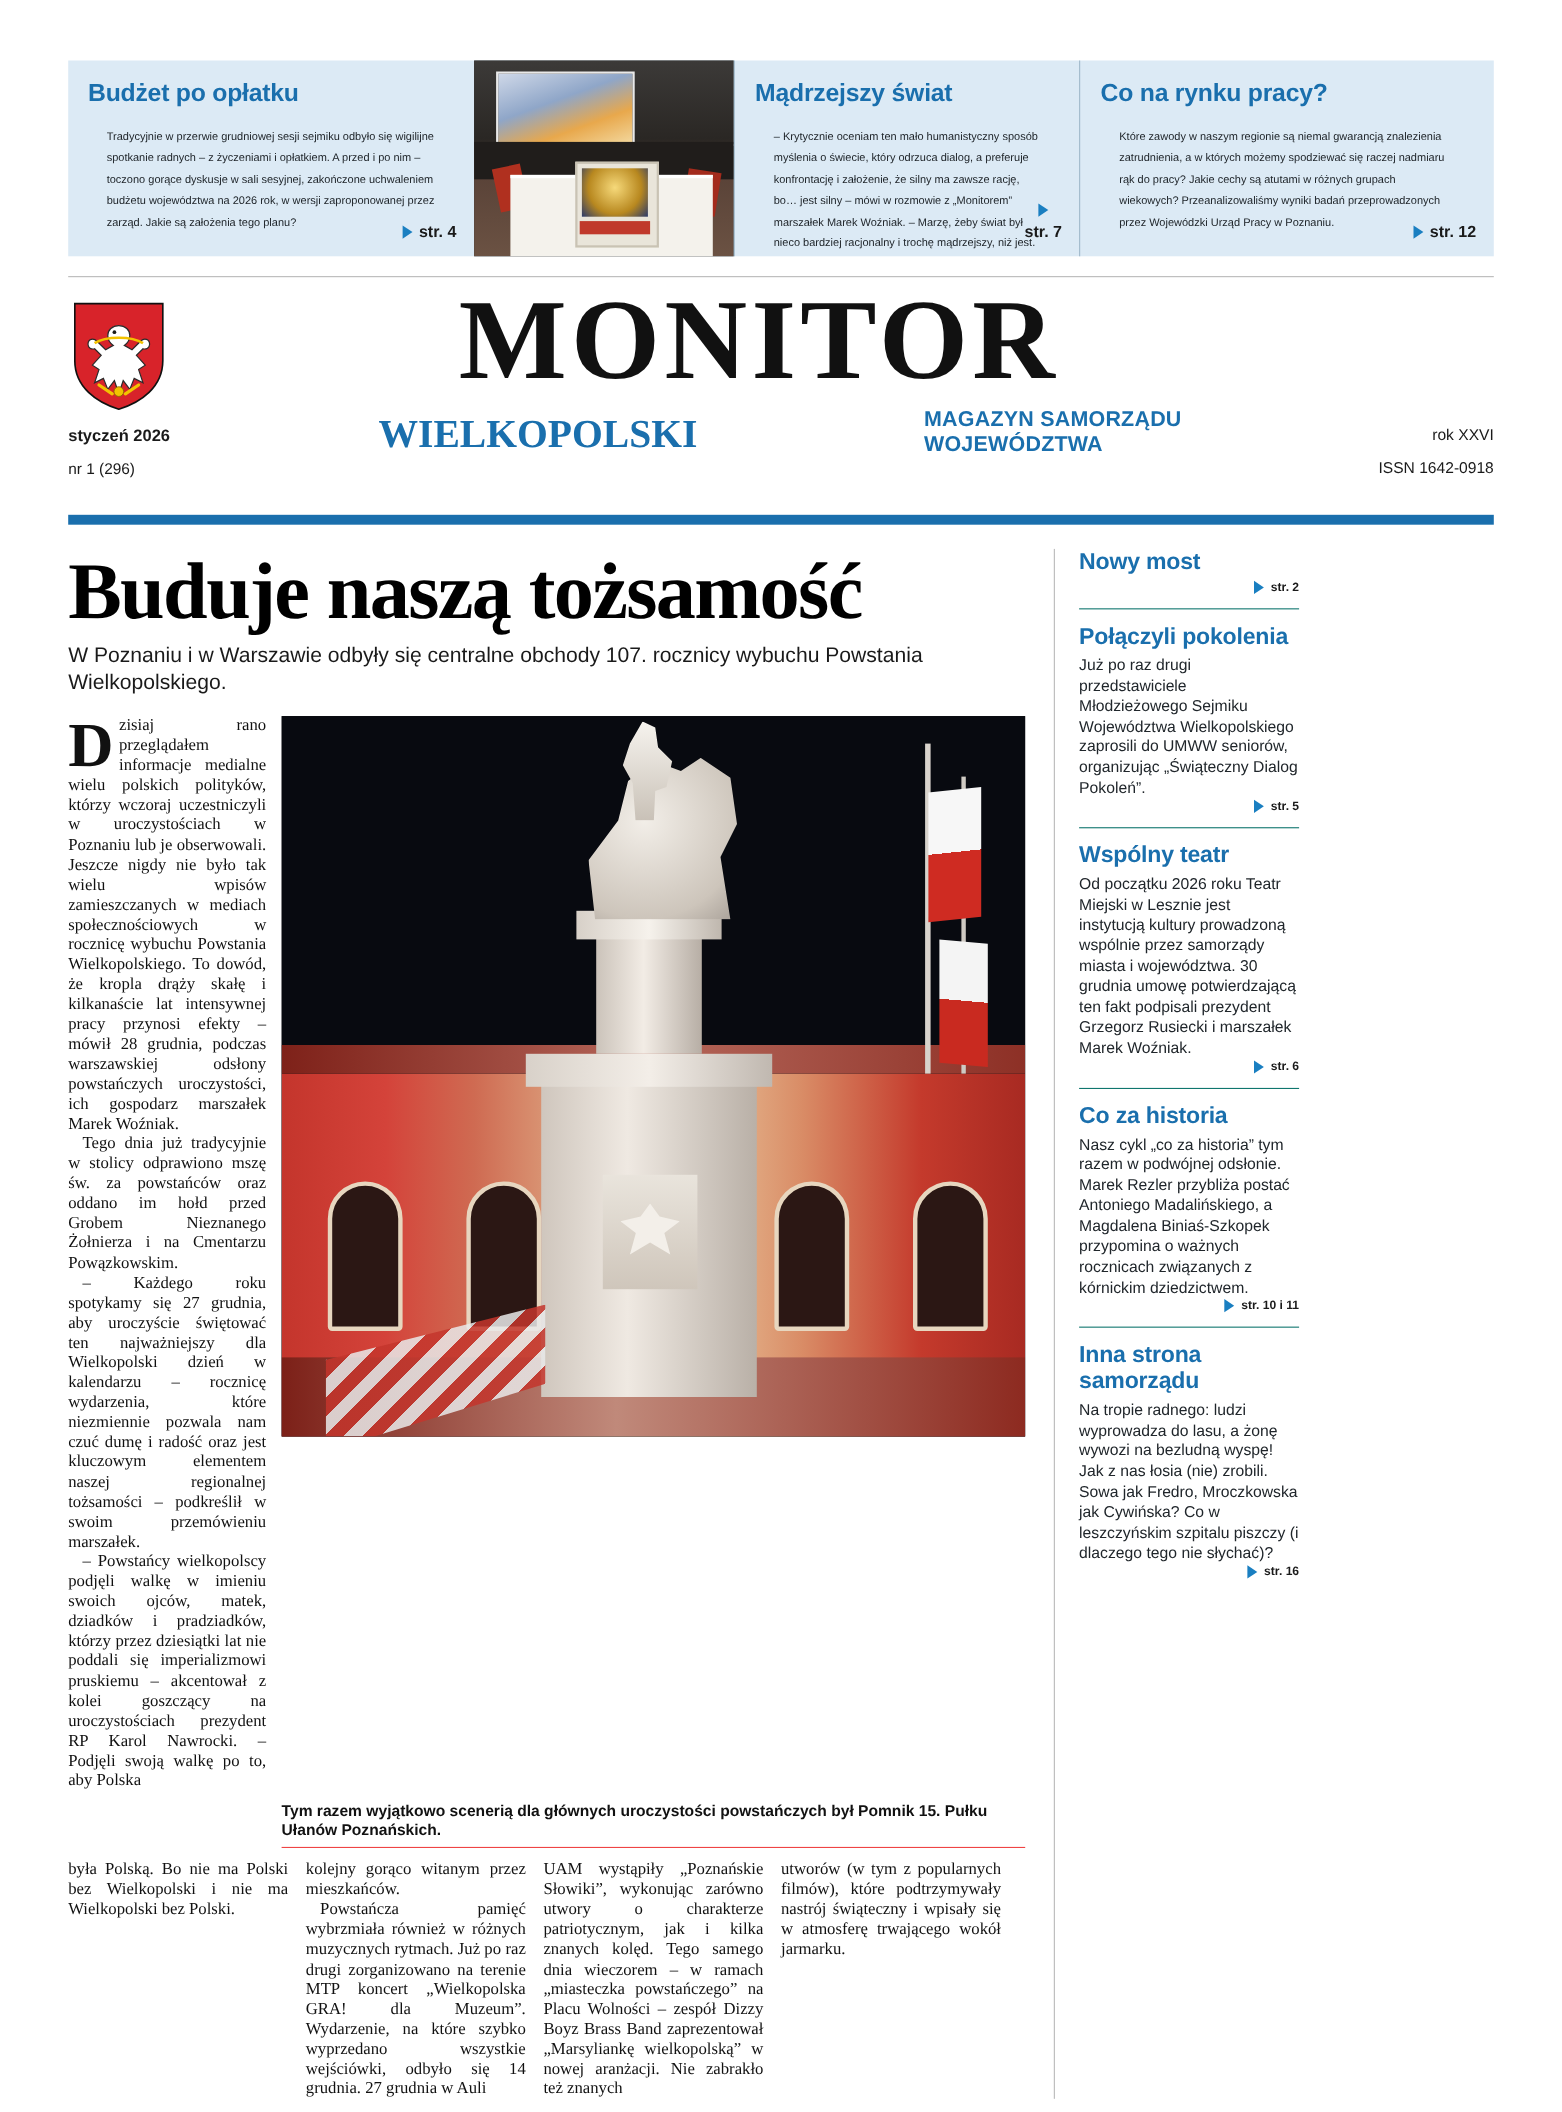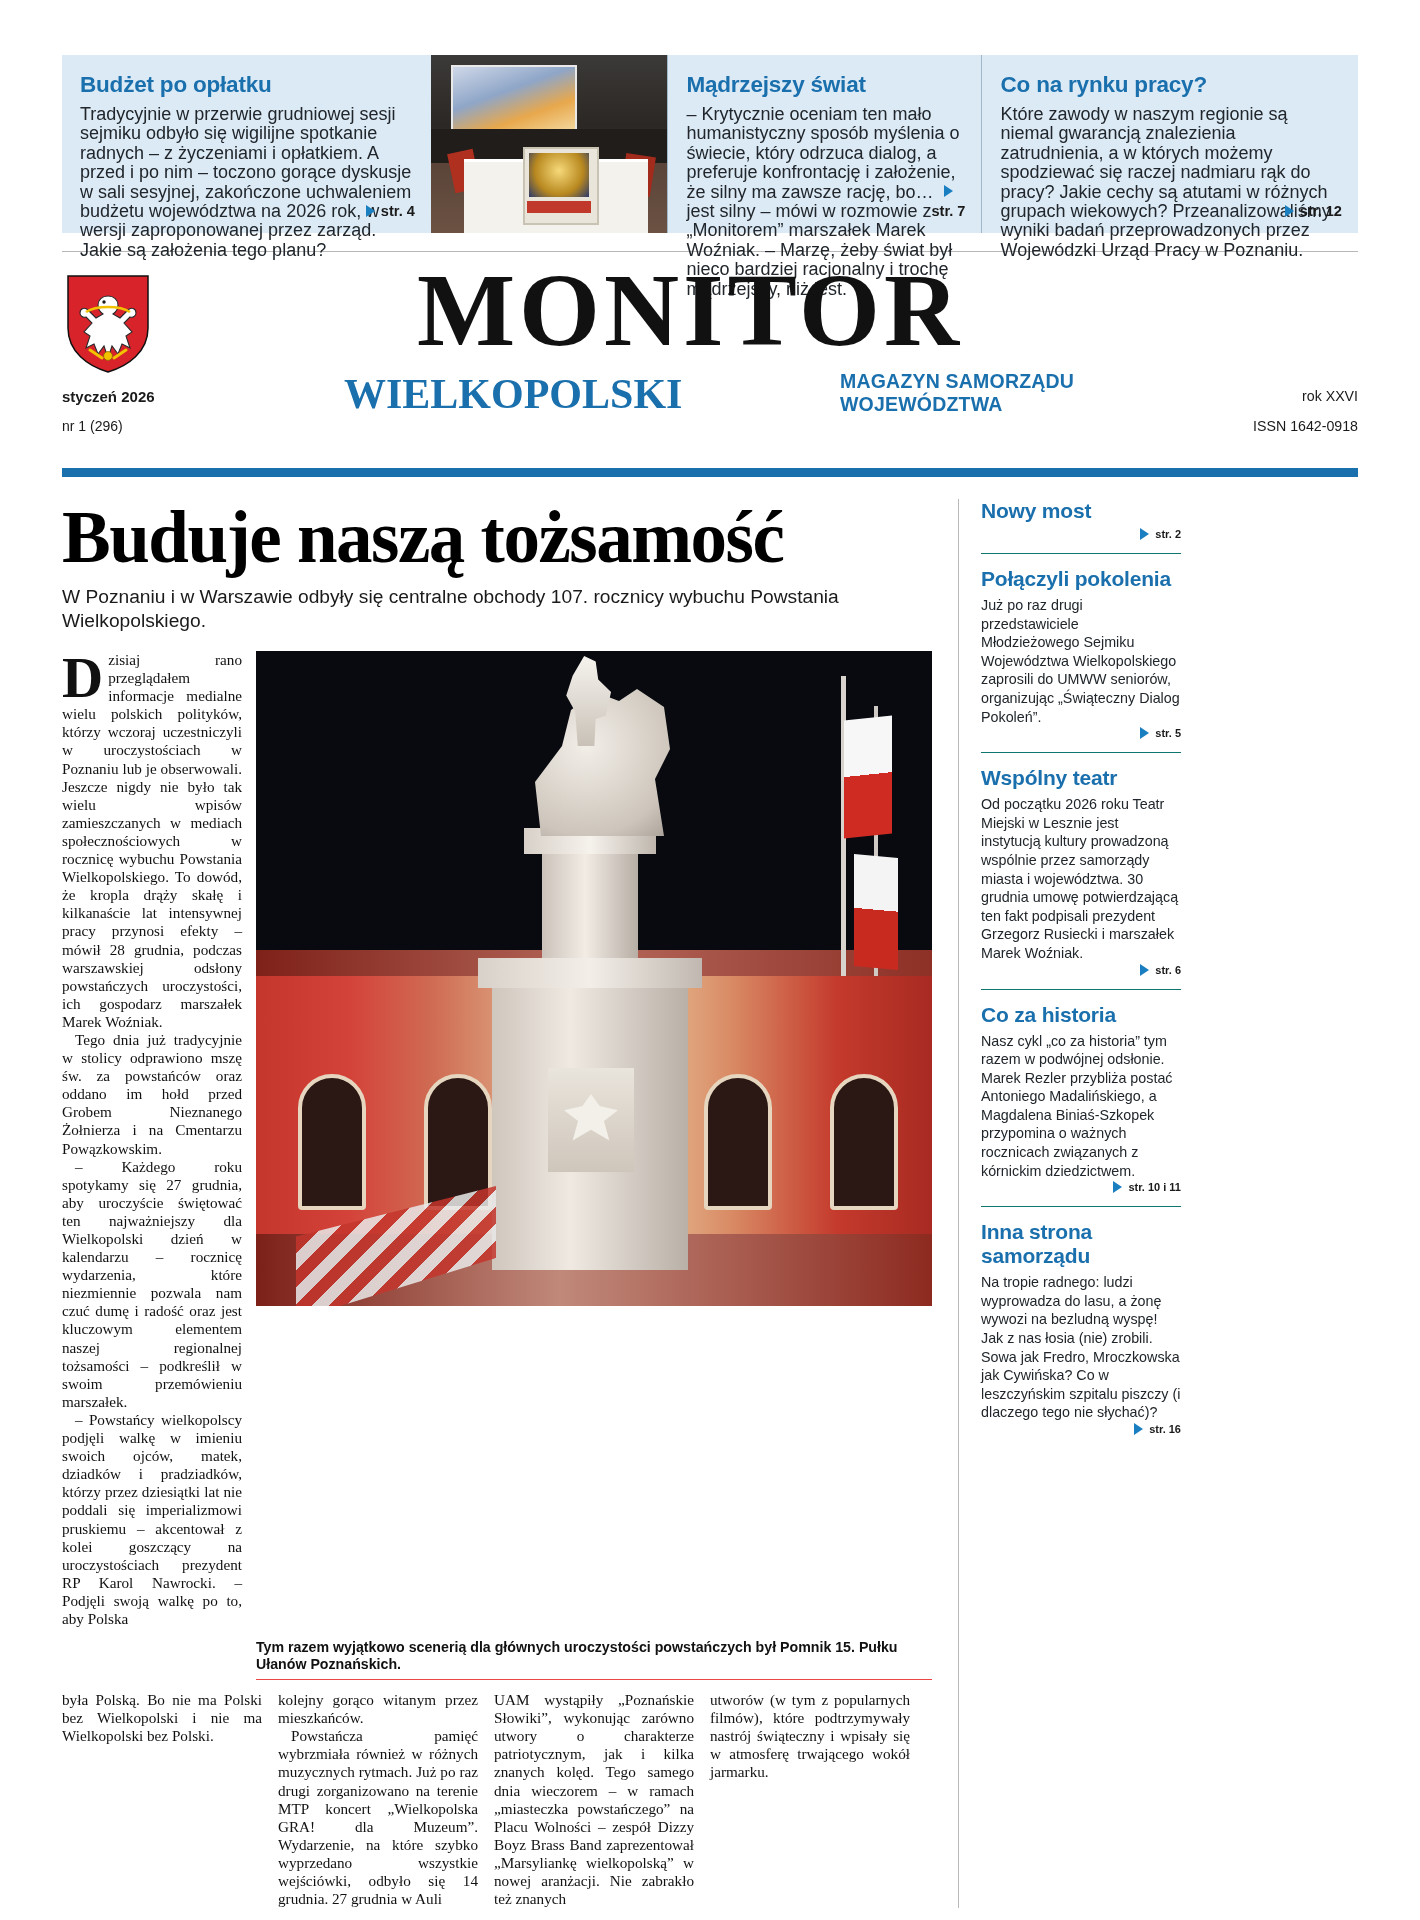--- a/index.html
+++ b/index.html
@@ -31,22 +31,22 @@
   .teaser.t2{width:330px;border-left:1px solid #9fb8ca;}
   .teaser.t3{width:396px;border-left:1px solid #9fb8ca;}
   .teaser h2{
     margin:0 0 7px 0;
     font-size:22.5px;
     font-weight:bold;
     color:#1a6fad;
     letter-spacing:-0.2px;
   }
   .teaser p{
-    margin:0;
-    font-size:18px;
+    margin:17px;
+    font-size:10px;
     line-height:19.4px;
     color:#20262b;
   }
   .pagelink{
     display:flex;align-items:center;justify-content:flex-end;
     gap:6px;
     font-size:14.6px;font-weight:bold;color:#1a1a1a;
     margin-top:3px;
   }
   .pagelink .tri{
@@ -90,21 +90,21 @@
     line-height:104px;
     letter-spacing:4px;
     color:#111111;
     text-align:center;
     margin:0;
   }
   .title-sub-row{position:relative;height:56px;margin-top:6px;}
   .title-sub{
     font-family:"Liberation Serif", serif;
     font-weight:bold;
-    font-size:42px;
+    font-size:36px;
     line-height:53px;
     letter-spacing:0px;
     color:#1a6fad;
     position:absolute;
     left:114px;top:0;
   }
   .title-tag{
     position:absolute;left:610px;top:2px;
     font-size:19.5px;line-height:23px;font-weight:bold;
     color:#1a6fad;letter-spacing:0.2px;

